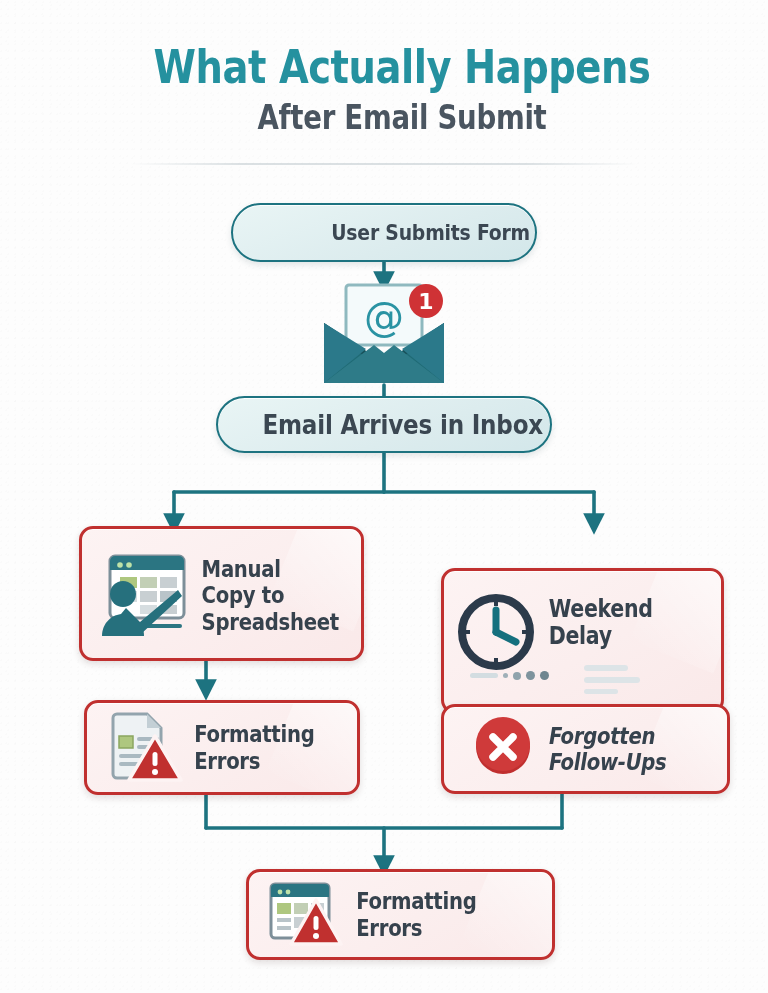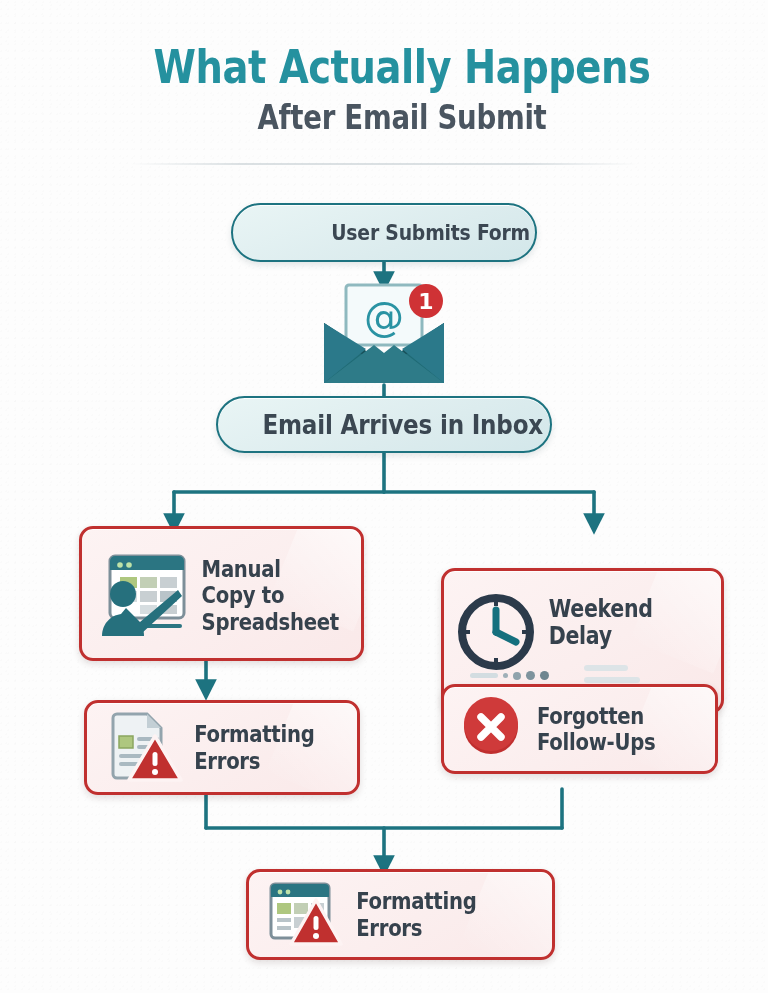--- a/index.html
+++ b/index.html
@@ -228,21 +228,21 @@
         <rect x="51.5" y="44" width="5" height="14" rx="2.5" fill="#ffffff"></rect>
         <circle cx="54" cy="64" r="3" fill="#ffffff"></circle>
       </svg>
     </div>
     <div class="label" style="font-size:23px;margin-left:8px;">
       <span>Formatting</span>
       <span>Errors</span>
     </div>
   </div>
 
-  <div class="card" style="left:441px;top:684px;width:245px;height:84px;padding:0 10px 0 16px;">
+  <div class="card" style="left:441px;top:704px;width:245px;height:84px;padding:0 10px 0 28px;font-style:italic;">
     <div class="gloss"></div>
     <div class="icon">
       <svg width="62" height="62" viewBox="0 0 62 62">
         <circle cx="31" cy="31" r="27" fill="#c02f2f"></circle>
         <circle cx="31" cy="28" r="27" fill="#cf3a3a"></circle>
         <path d="M21 21 L41 41 M41 21 L21 41" stroke="#ffffff" stroke-width="7.5" stroke-linecap="round"></path>
       </svg>
     </div>
     <div class="label" style="font-size:23px;margin-left:12px;">
       <span>Forgotten</span>

